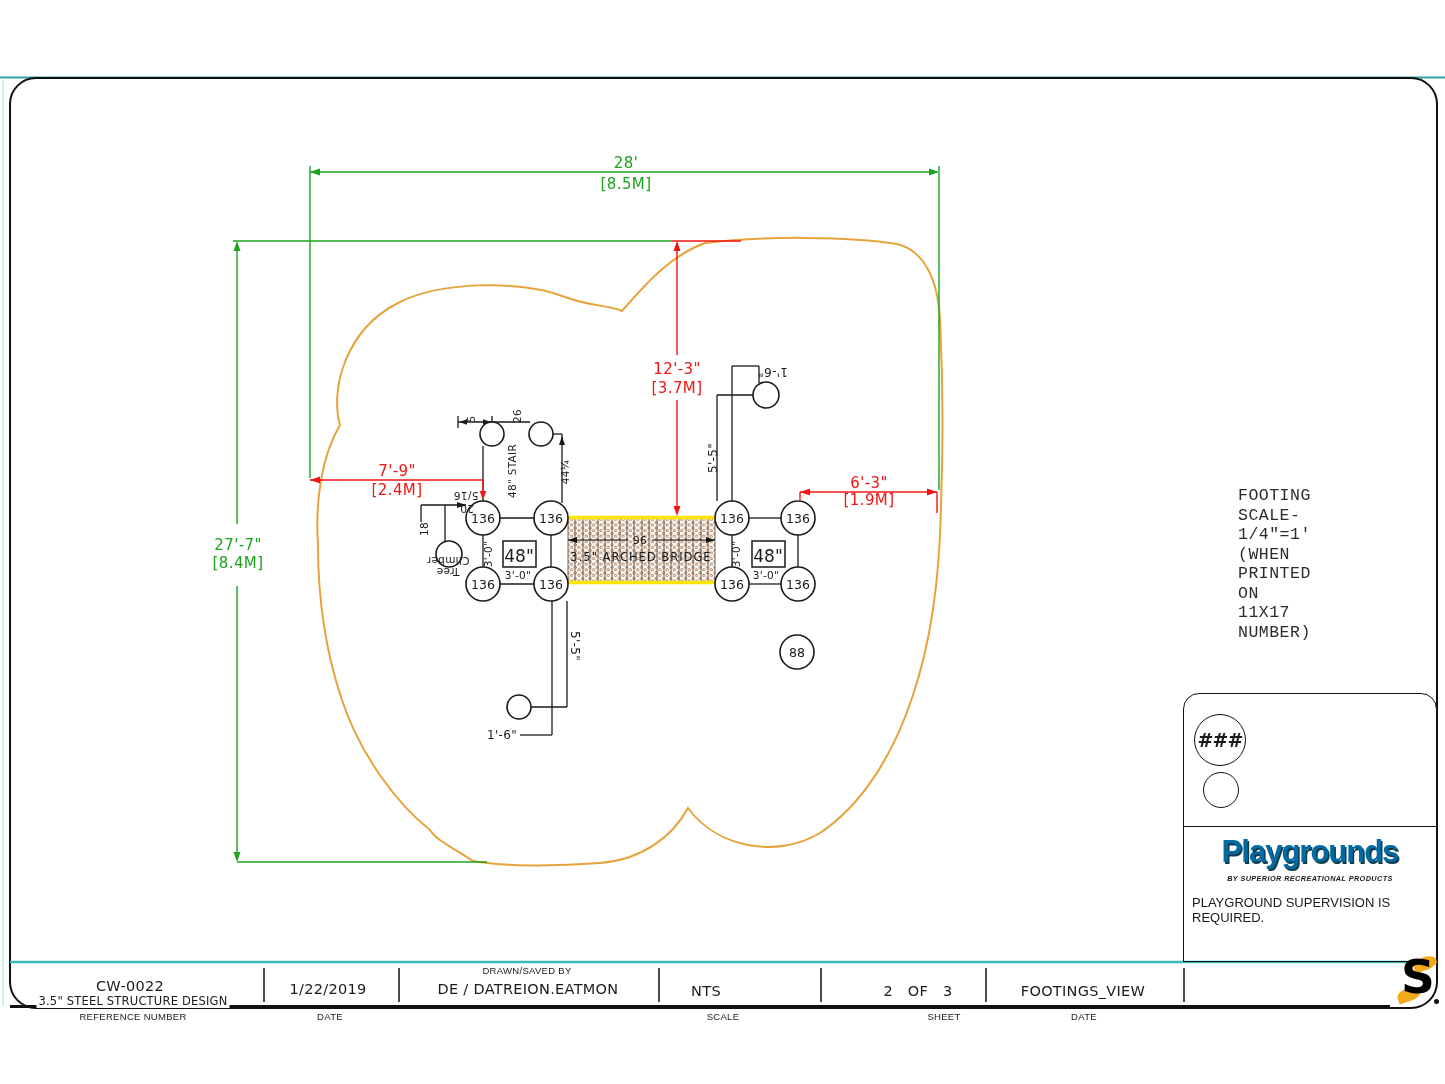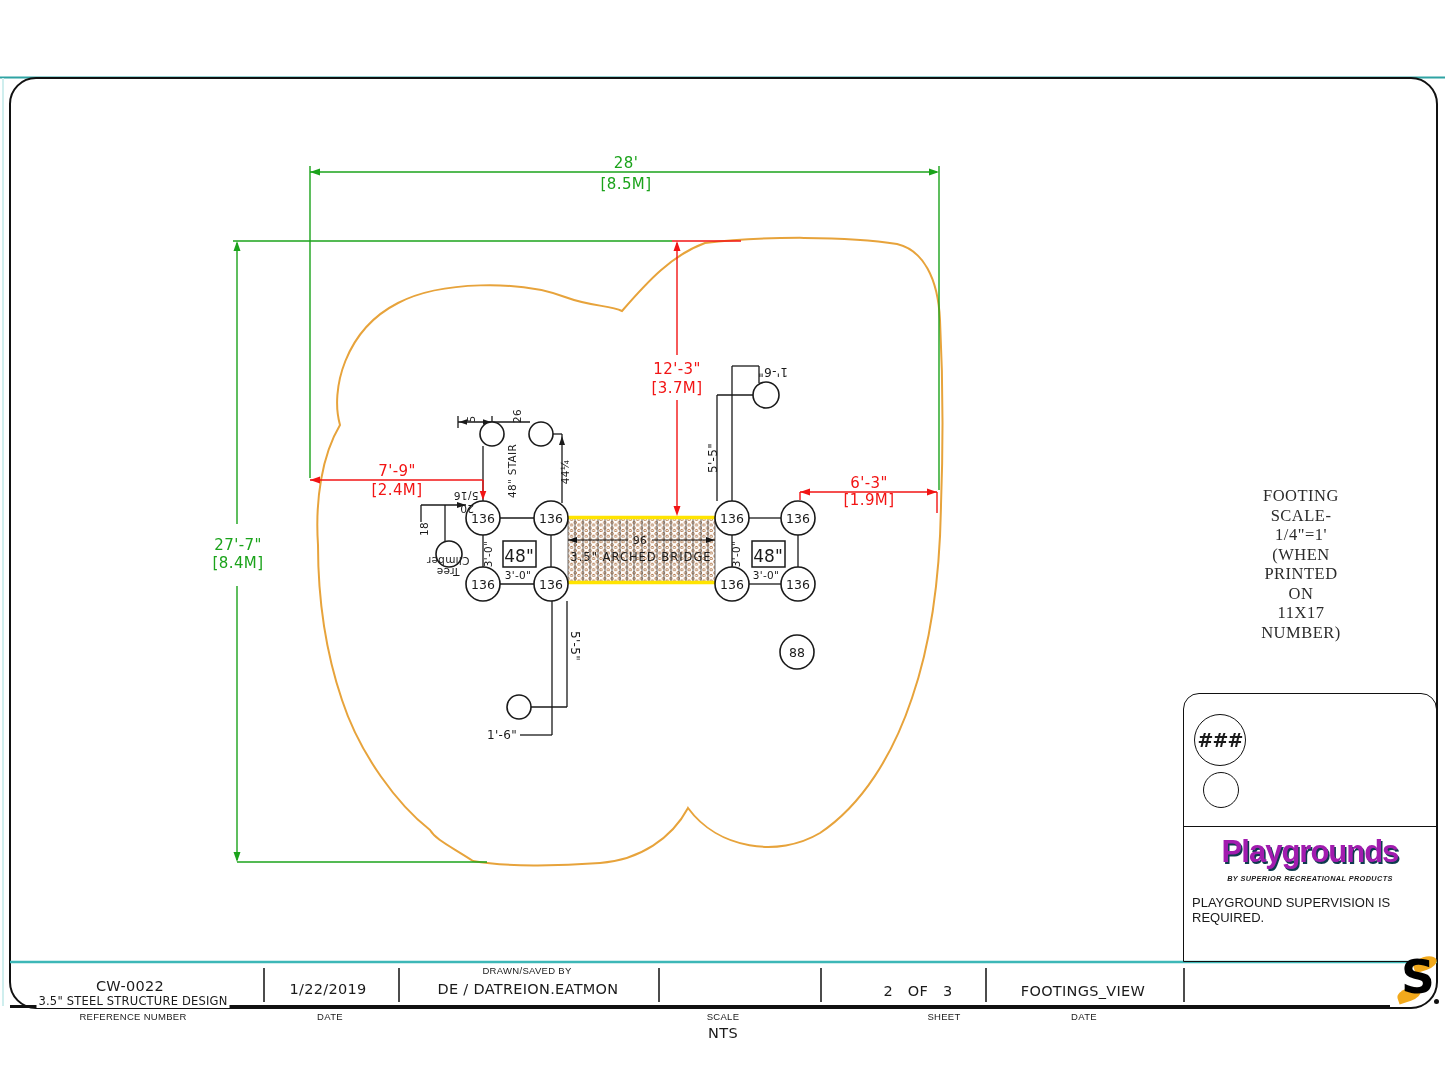--- a/index.html
+++ b/index.html
@@ -7,34 +7,34 @@
        font-family:"Liberation Sans",sans-serif;color:#1a1a1a;}
   .abs{position:absolute;}
   svg text{font-family:"DejaVu Sans",sans-serif;fill:#1a1a1a;}
   svg .dim{font-size:10.5px;letter-spacing:.3px;}
   svg .dim2{font-size:12px;letter-spacing:.3px;}
   svg .green{fill:#1ba31b;font-size:15px;letter-spacing:.4px;}
   svg .red{fill:#f21414;font-size:15px;letter-spacing:.4px;}
   svg .circlbl{font-size:12.5px;}
   svg .deck{font-size:17px;}
   
-  #footing-note{left:1238px;top:486px;width:126px;text-align:center;
-    font-family:Liberation Serif, serif;font-size:16.5px;line-height:19.5px;
+  #footing-note{left:1238px;top:486px;width:126px;
+    font-family:Liberation Mono, monospace;font-size:16.5px;line-height:19.5px;
     color:#2b2b2b;letter-spacing:.5px;}
   #footing-note span{display:block;}
   
   #brand-block{left:1183px;top:693px;width:254px;height:269px;
     border:1.6px solid #111;border-radius:16px 16px 0 0;box-sizing:border-box;}
   #brand-upper{position:absolute;left:0;top:0;right:0;height:132px;border-bottom:1.6px solid #111;}
   #badge-circle{position:absolute;left:10px;top:20px;width:50px;height:50px;border:1.5px solid #111;
     border-radius:50%;display:flex;align-items:center;justify-content:center;
     font-size:19px;font-weight:bold;letter-spacing:-1px;font-family:"DejaVu Sans",sans-serif;}
   #empty-circle{position:absolute;left:19px;top:78px;width:34px;height:34px;border:1.5px solid #111;border-radius:50%;}
   #brand-logo{position:absolute;left:0;top:140px;width:100%;text-align:center;
-    font-size:31px;font-weight:800;letter-spacing:-1px;color:#a21caf;
+    font-size:31px;font-weight:800;letter-spacing:-1px;color:#0369a1;
     text-shadow:1.5px 1.5px 0 #0e3c4e, -1px -1px 0 #fff;}
   #brand-tagline{position:absolute;left:0;top:180px;width:100%;text-align:center;
     font-size:7.3px;font-weight:bold;font-style:italic;letter-spacing:.4px;}
   #brand-supervision{position:absolute;left:8px;top:201px;width:100%;font-size:13px;}
   #brand-legal{position:absolute;left:0;top:219px;width:100%;text-align:center;
     font-size:8.6px;font-weight:bold;line-height:9.8px;}
   #brand-legal span{display:block;}
   
   .tb-label{position:absolute;transform:translateX(-50%);font-size:9.5px;letter-spacing:.3px;margin-top:48px;}
   .tb-value{position:absolute;transform:translateX(-50%);font-size:14.5px;
@@ -286,21 +286,21 @@
   <span class="tb-value" style="left:130px;top:978px;">CW-0022</span>
   <span id="tb-design-note" style="left:133px;top:994px;">3.5" STEEL STRUCTURE DESIGN</span>
 
   <span class="tb-label" style="left:330px;top:963px;">DATE</span>
   <span class="tb-value" style="left:328px;top:981px;">1/22/2019</span>
 
   <span class="tb-label" style="left:527px;top:917px;">DRAWN/SAVED BY</span>
   <span class="tb-value" style="left:528px;top:981px;">DE / DATREION.EATMON</span>
 
   <span class="tb-label" style="left:723px;top:963px;">SCALE</span>
-  <span class="tb-value" style="left:723px;top:983px;margin-top:42px;">NTS</span>
+  <span class="tb-value" style="left:706px;top:983px;">NTS</span>
 
   <span class="tb-label" style="left:944px;top:963px;">SHEET</span>
   <span class="tb-value" id="tb-sheet-value" style="left:918px;top:983px;">2 OF 3</span>
 
   <span class="tb-label" style="left:1084px;top:963px;">DATE</span>
   <span class="tb-value" style="left:1083px;top:983px;">FOOTINGS_VIEW</span>
 </div>
 
 <div id="s-logo" class="abs">
   <div class="sw sw1"></div>

